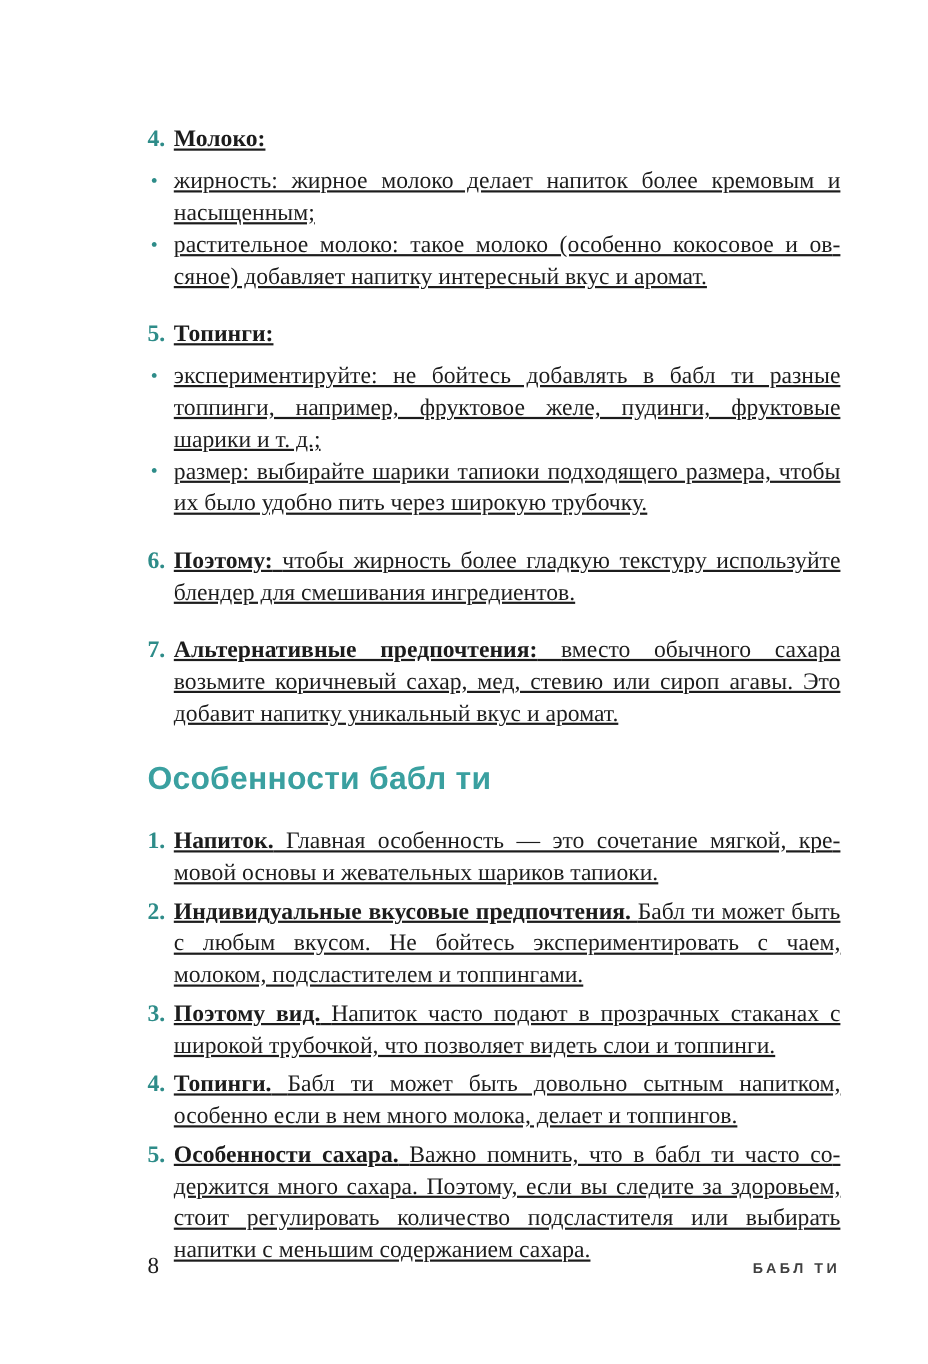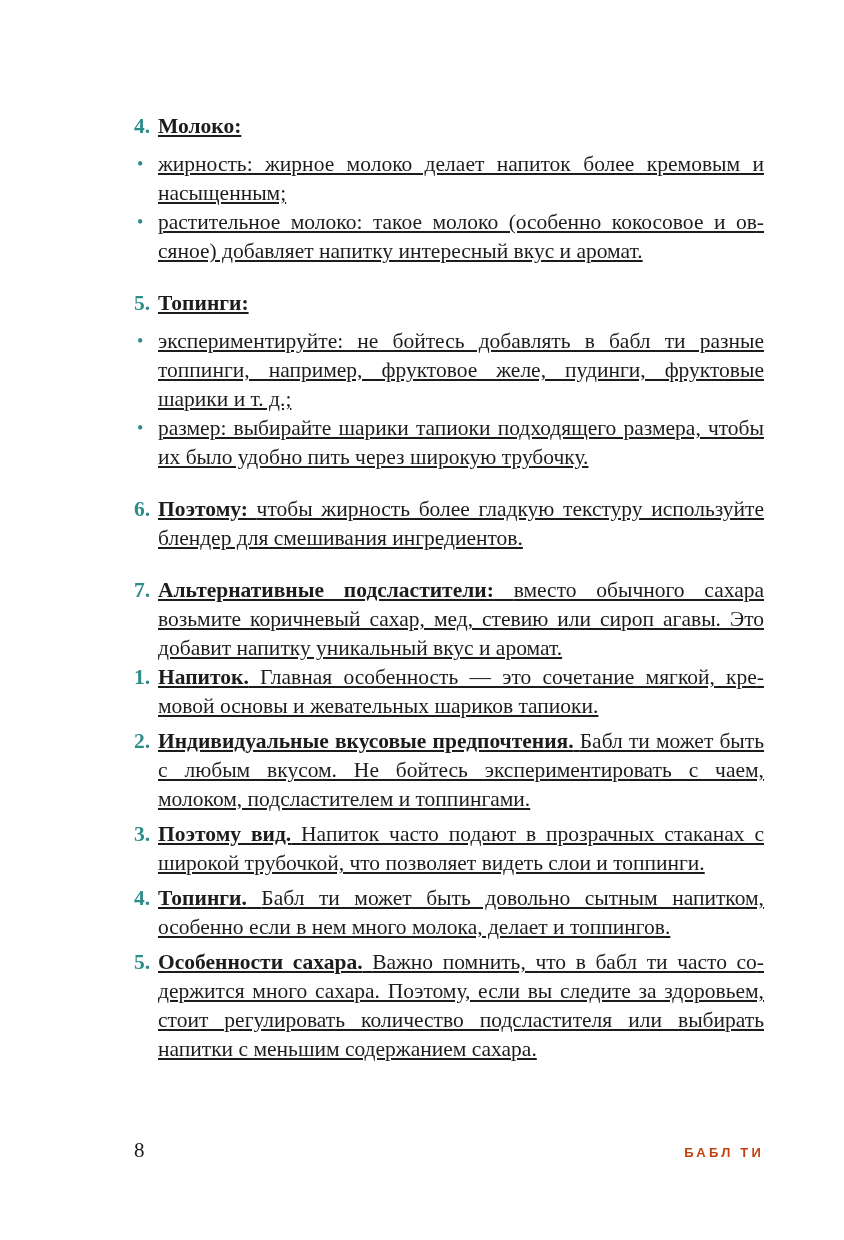--- a/index.html
+++ b/index.html
@@ -64,21 +64,21 @@
   }
   .page-number {
     font-size: 21px;
     color: #1c1c1c;
   }
   .running-title {
     font-family: "Liberation Sans", "DejaVu Sans", sans-serif;
     font-size: 13px;
     font-weight: 700;
     letter-spacing: 3.2px;
-    color: #c2410c;
+    color: #404040;
   }
 </style>
 </head>
 <body>
 
 <div class="content">
 
   <section>
 
     <div class="row">
@@ -111,25 +111,26 @@
       </div>
     </div>
 
     <div class="row gap-item">
       <span class="gutter">6.</span>
       <p class="para"><b>Поэтому:</b> <span>чтобы жирность более гладкую текстуру используй­те блендер для смешивания ингредиентов.</span></p>
     </div>
 
     <div class="row gap-item">
       <span class="gutter">7.</span>
-      <p class="para"><b>Альтернативные подсластители:</b> <span>вместо обычного сахара возьмите коричневый сахар, мед, стевию или сироп агавы. Это добавит напитку уникальный вкус и аромат.</span></p>
+      <p class="para"><b>Альтернативные предпочтения:</b> <span>вместо обычного сахара возьмите коричневый сахар, мед, стевию или сироп агавы. Это добавит напитку уникальный вкус и аромат.</span></p>
     </div>
 
   </section>
 
+  <h1 class="section-heading">Особенности бабл ти</h1>
 
   <section class="list-two">
 
     <div class="row">
       <span class="gutter">1.</span>
       <p class="para"><b>Напиток.</b> <span>Главная особенность — это сочетание мягкой, кре­мовой основы и жевательных шариков тапиоки.</span></p>
     </div>
 
     <div class="row">
       <span class="gutter">2.</span>

